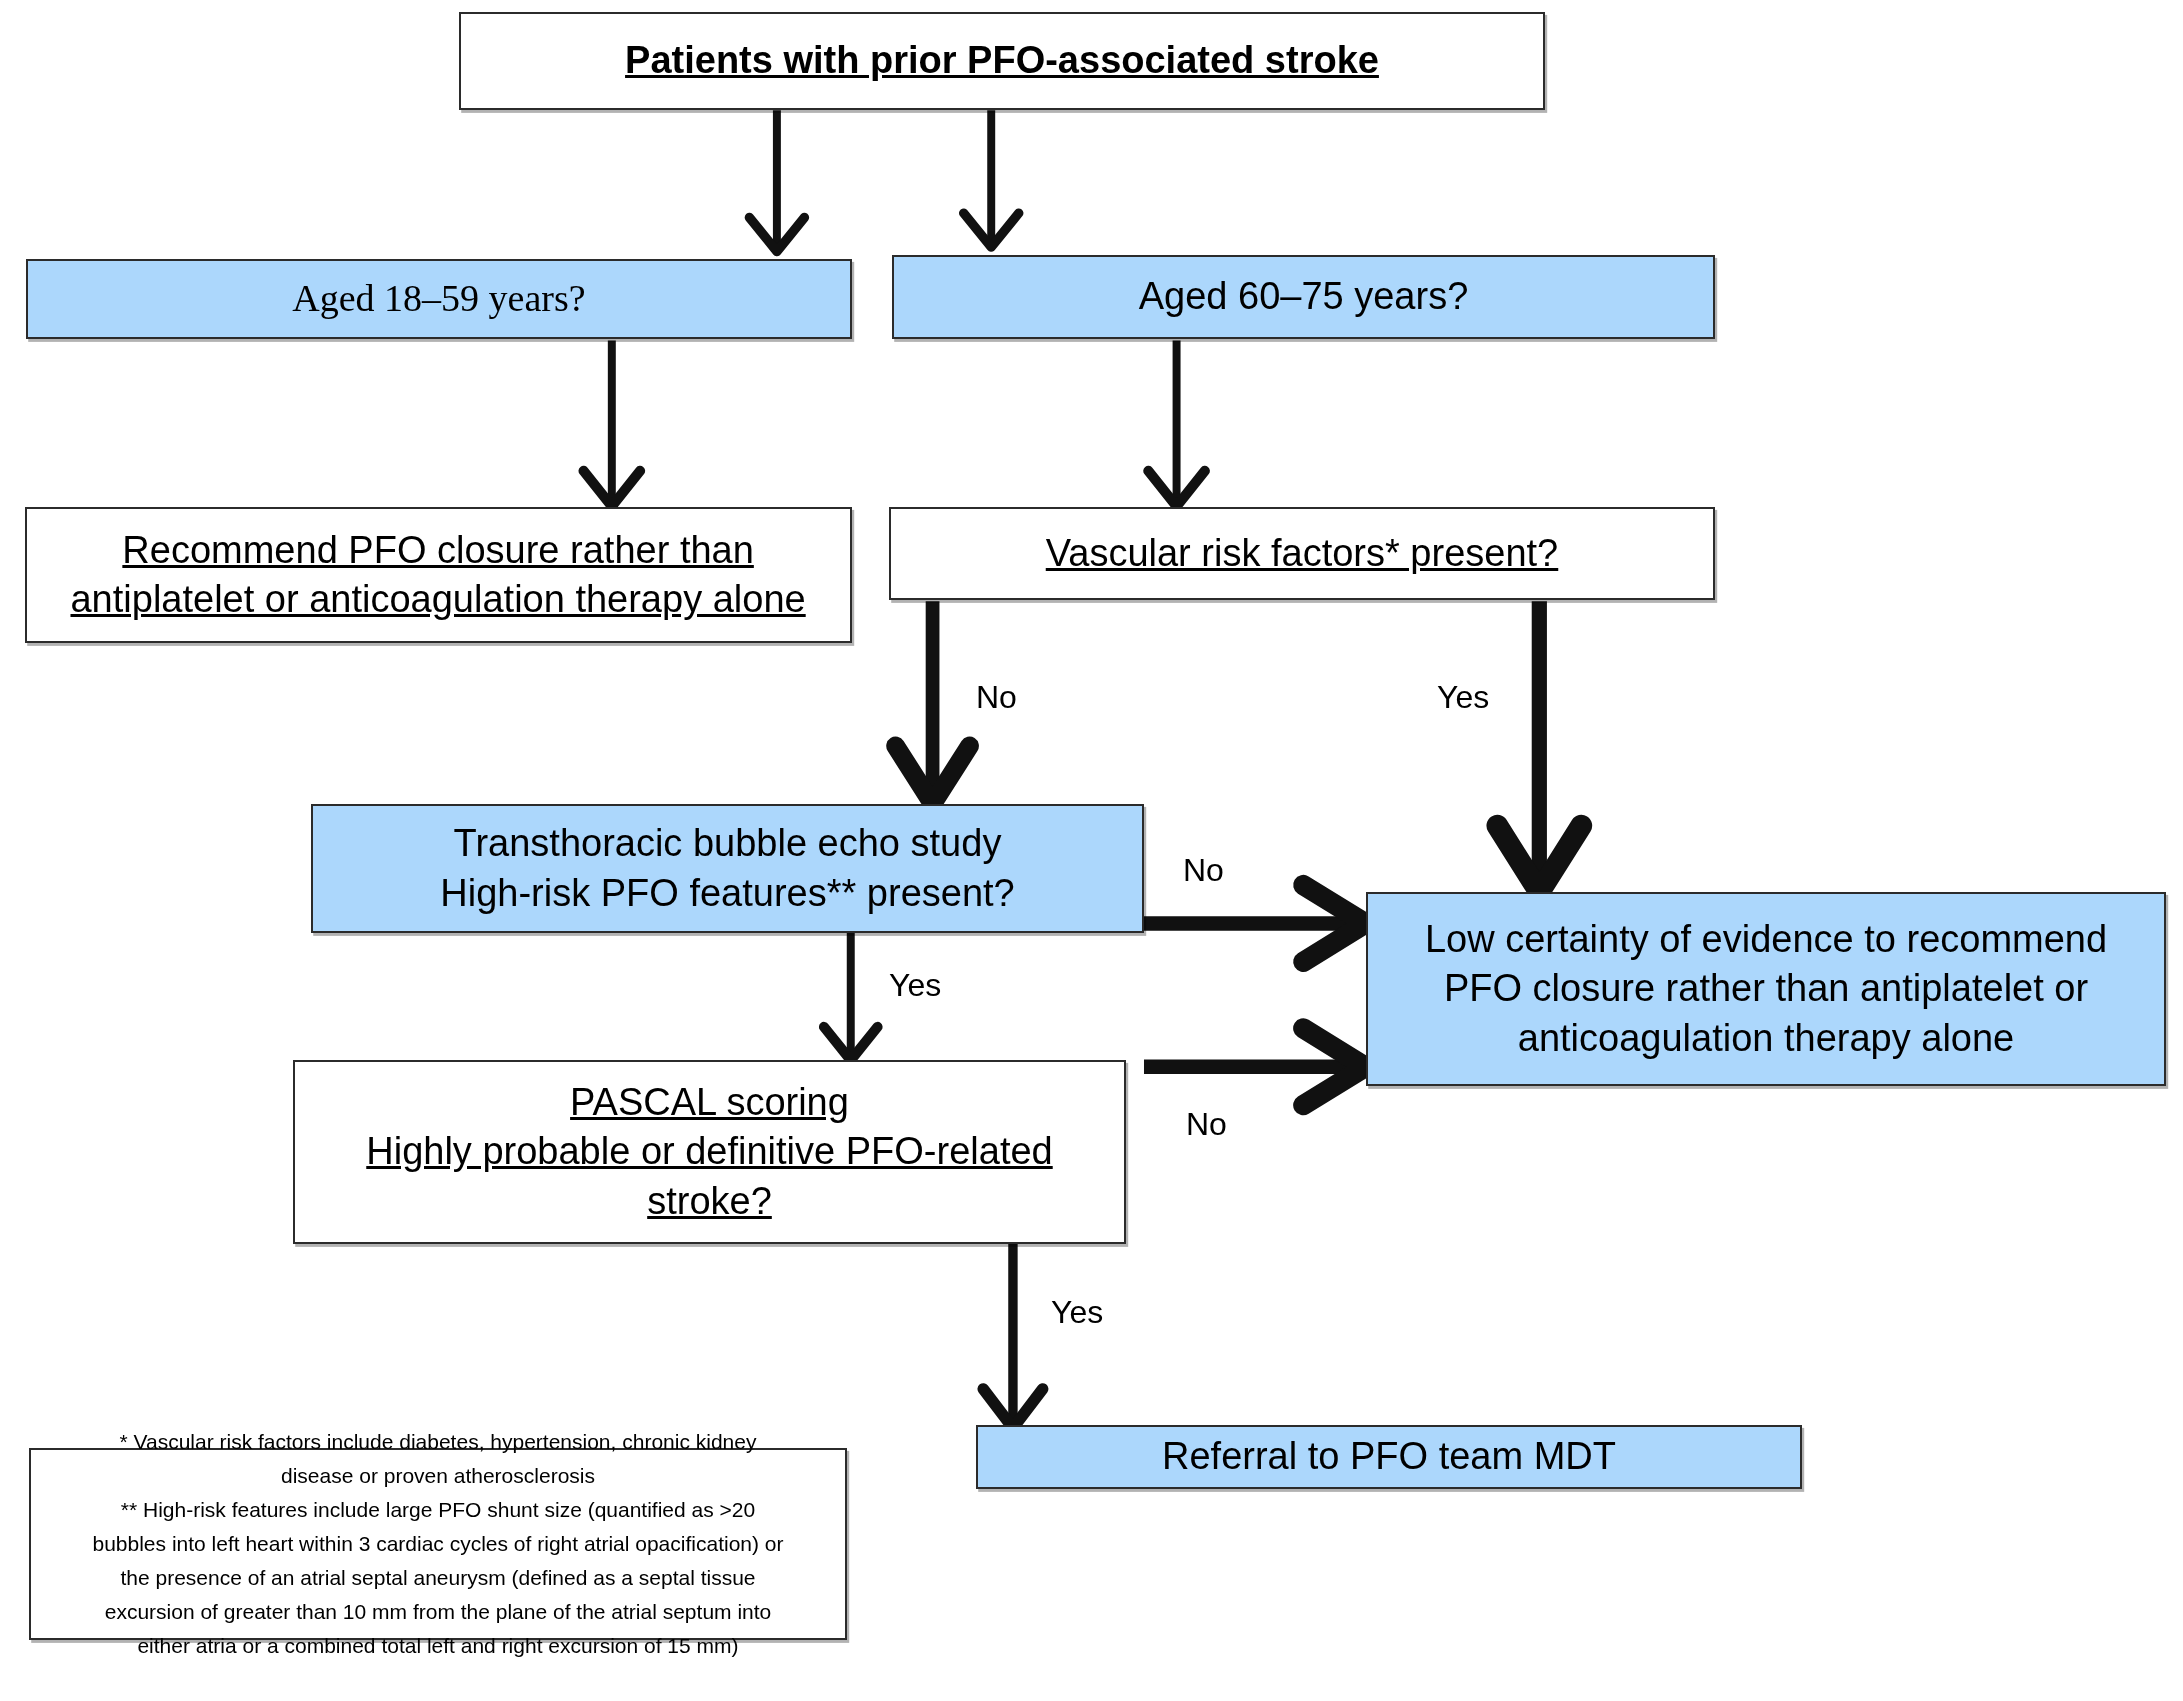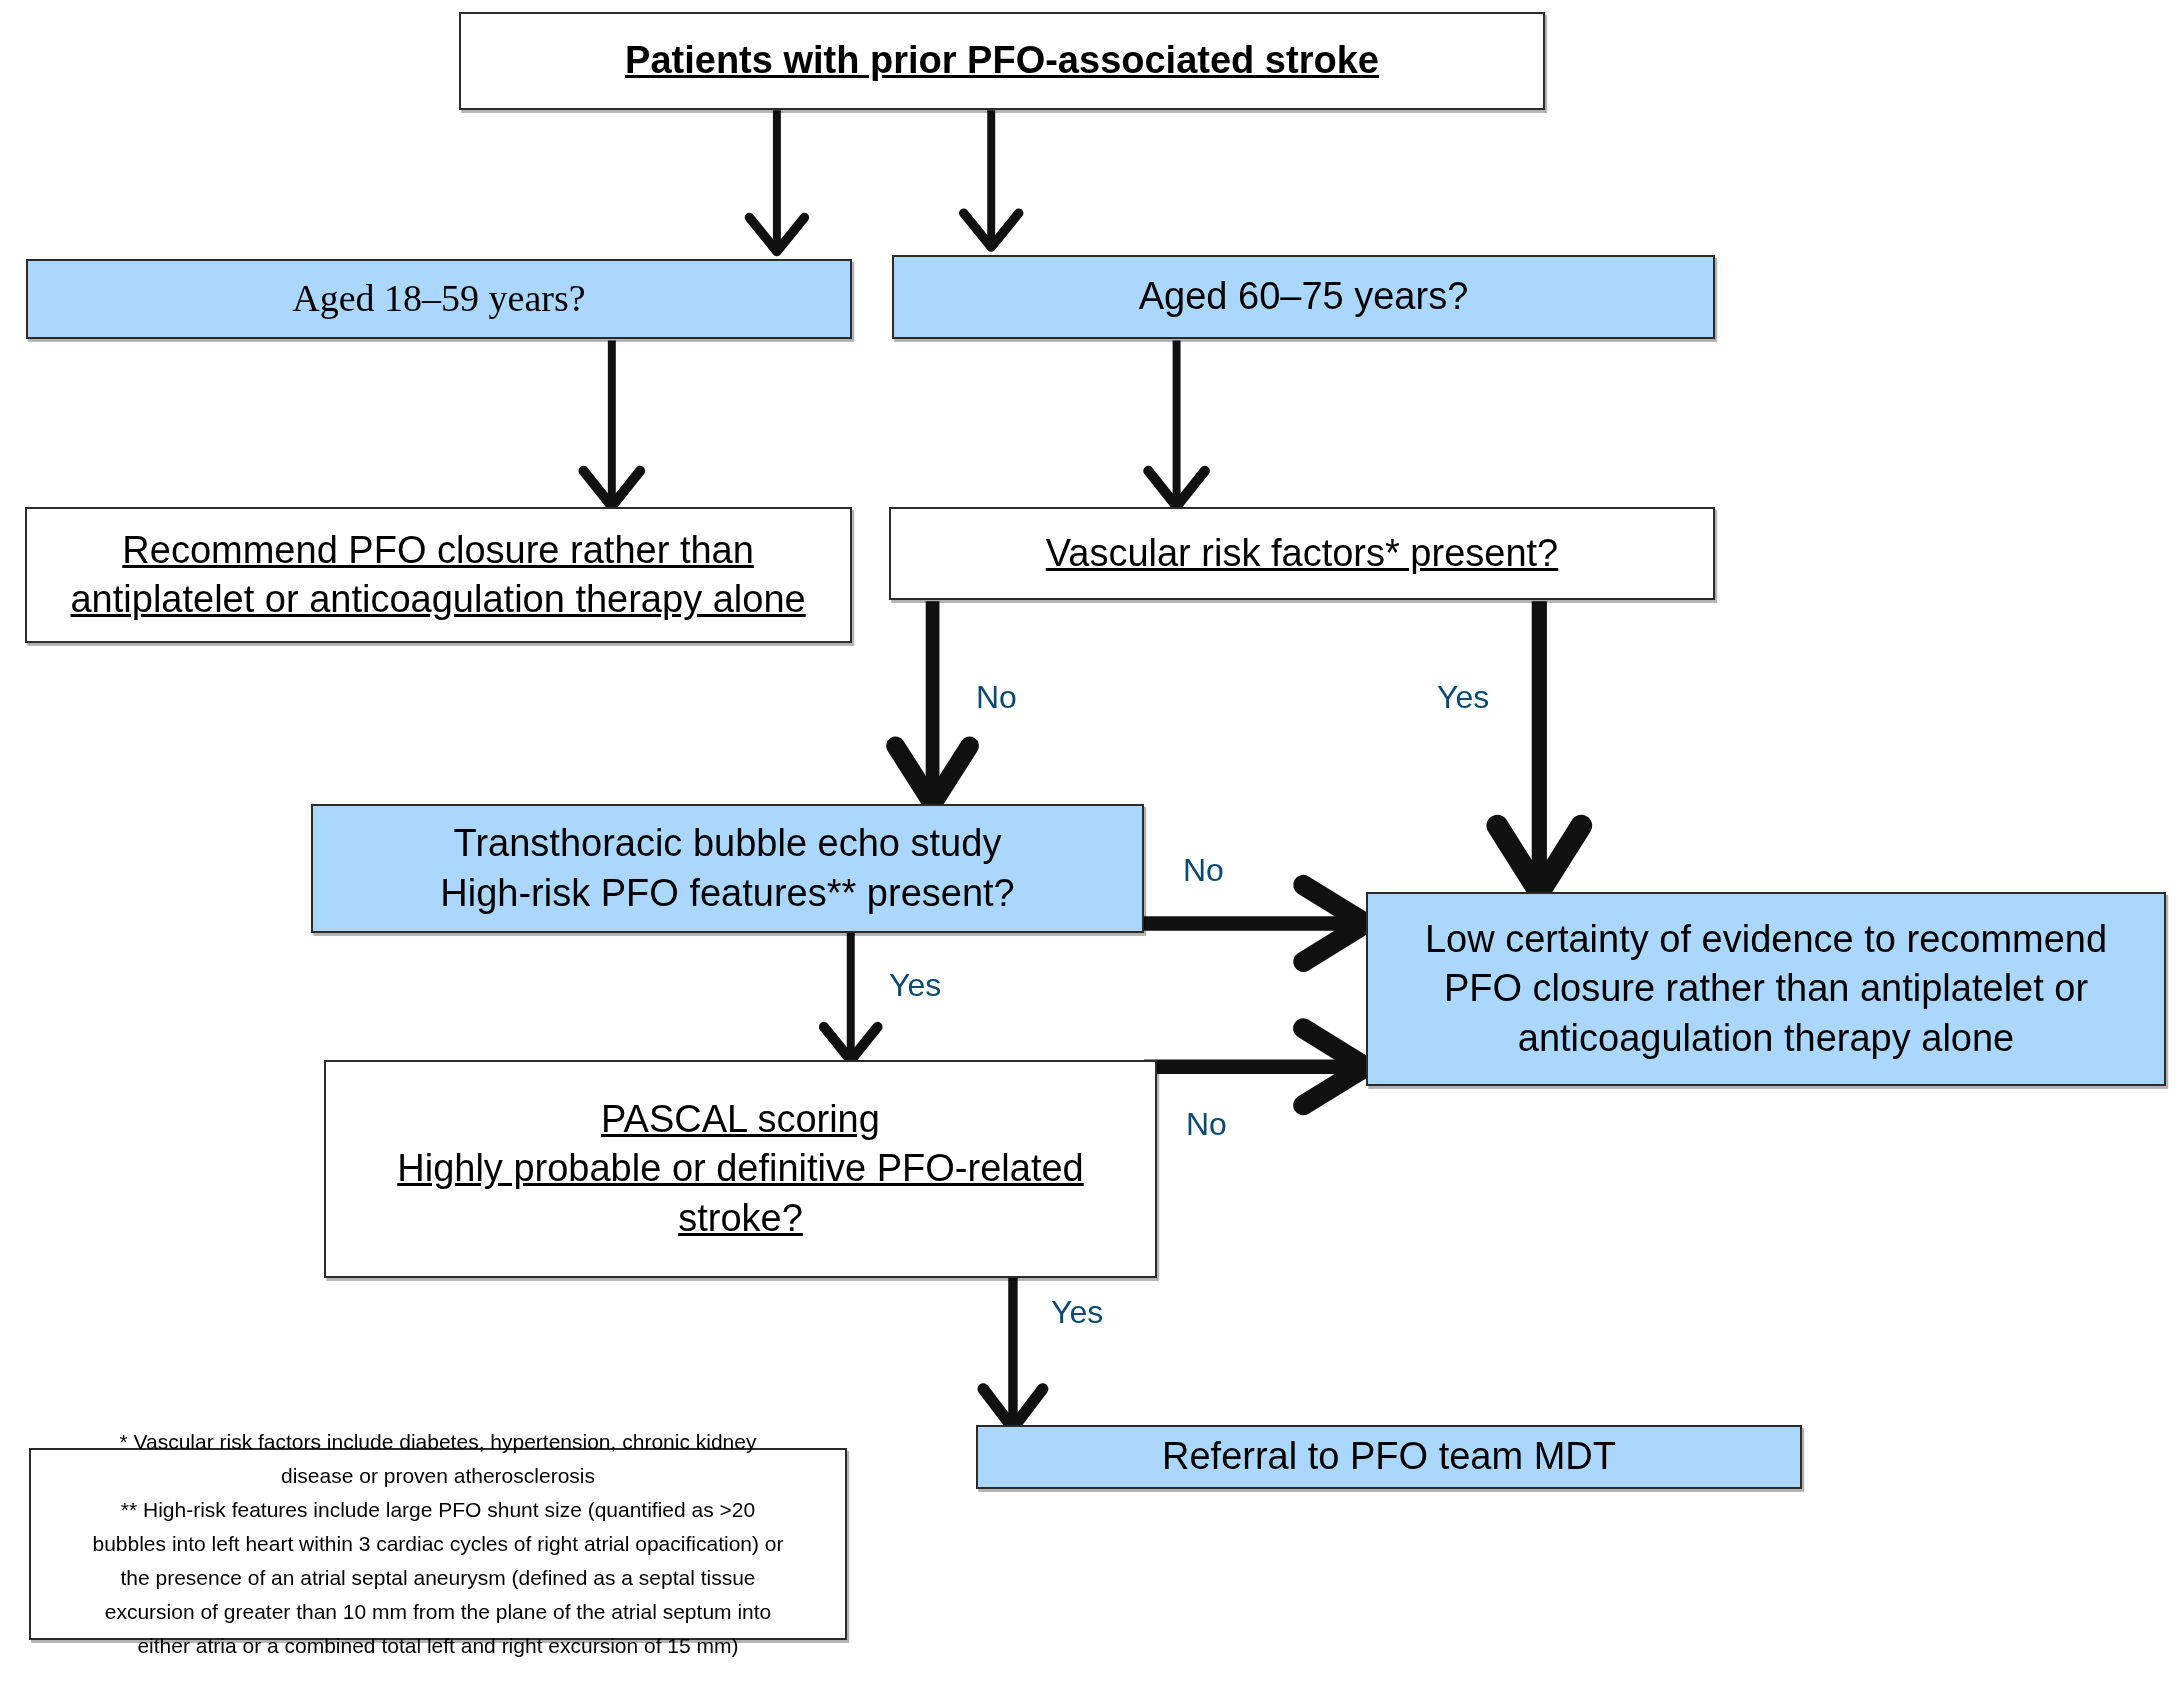--- a/index.html
+++ b/index.html
@@ -36,21 +36,21 @@
   }
   .node.blue { background: #ACD7FC; }
   .node.white { background: #ffffff; text-decoration: underline; }
   .node .label { display: block; width: 100%; white-space: pre-line; }
 
   
   .edge-label {
     position: absolute;
     font-size: 32px;
     line-height: 1;
-    color: #0c4a6e;
+    color: #000000;
     white-space: nowrap;
   }
 
   
   .footnote {
     position: absolute;
     box-sizing: border-box;
     border: 2.9px solid #2b2b2b;
     background: #ffffff;
     box-shadow: 2.2px 2.9px 0 rgba(0,0,0,0.30);
@@ -158,21 +158,21 @@
     <span class="label">Low certainty of evidence to recommend
 PFO closure rather than antiplatelet or
 anticoagulation therapy alone</span>
   </div>
 
   <div class="node blue" style="left:311px; top:804px; width:833px; height:129px; font-size:38px;">
     <span class="label">Transthoracic bubble echo study
 High-risk PFO features** present?</span>
   </div>
 
-  <div class="node white" style="left:324px; top:1060px; width:833px; height:218px; font-size:38px;">
+  <div class="node white" style="left:293px; top:1060px; width:833px; height:184px; font-size:38px;">
     <span class="label">PASCAL scoring
 Highly probable or definitive PFO-related
 stroke?</span>
   </div>
 
   <div class="node blue" style="left:976px; top:1425px; width:826px; height:64px; font-size:38px;">
     <span class="label">Referral to PFO team MDT</span>
   </div>
 
   <div class="edge-label" style="left:976px; top:681px;">No</div>

